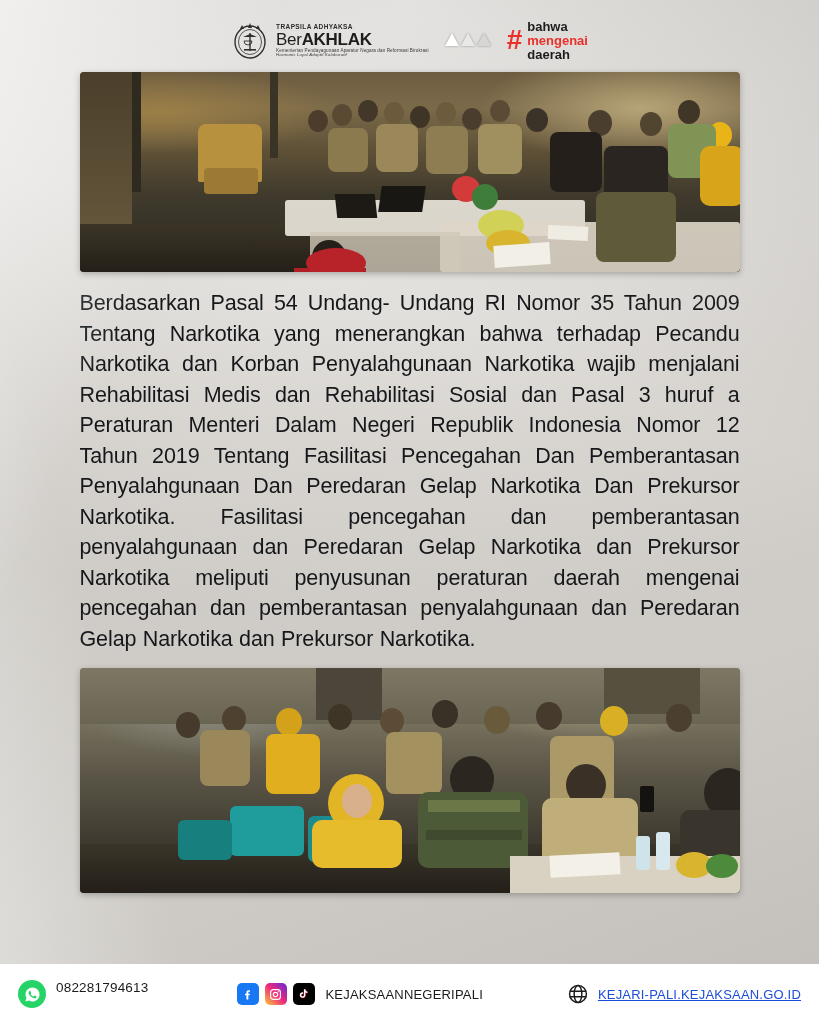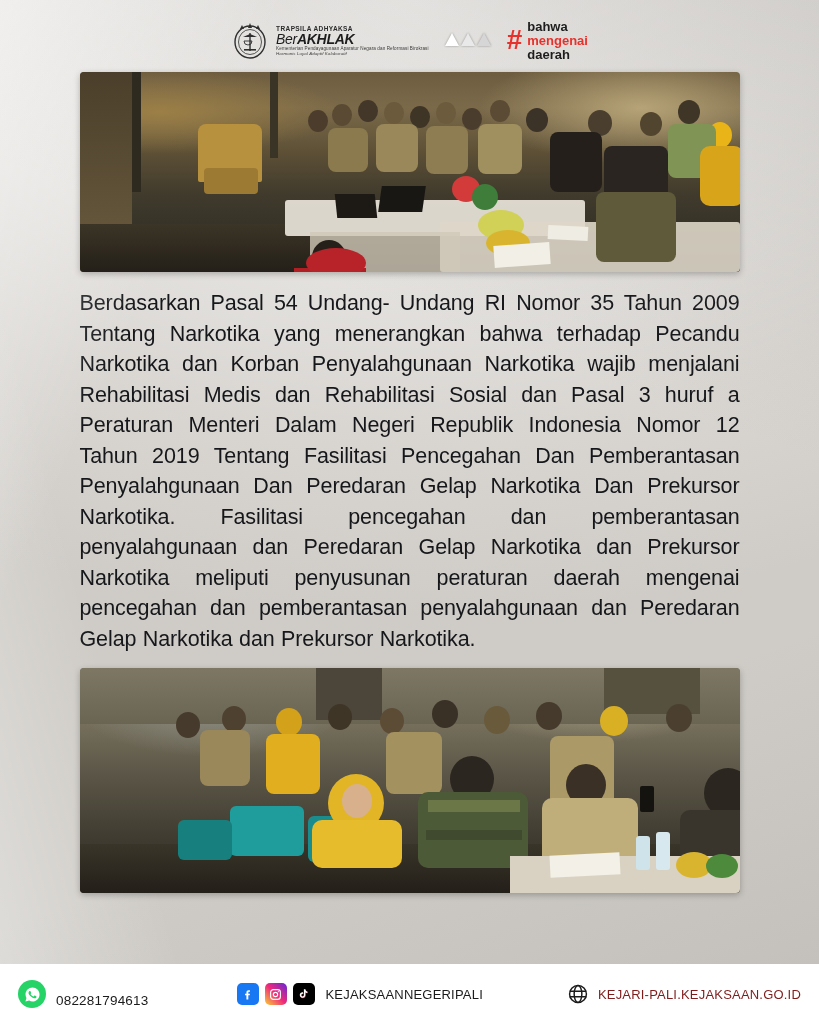--- a/index.html
+++ b/index.html
@@ -56,26 +56,25 @@
   .kejaksaan-emblem svg { display:block; }
   .berakhlak-text { line-height: 1; }
   .berakhlak-top {
     font-size: 6.5px;
     letter-spacing: 0.4px;
     color: #2b2b2b;
     font-weight: bold;
     margin-bottom: 1px;
   }
   .berakhlak-main {
-    font-size: 14px;
+    font-size: 17px;
     font-weight: bold;
     color: #1d1d1d;
     letter-spacing: -0.3px;
     line-height: 0.95;
-    font-style: italic;
   }
   .berakhlak-main .ber { font-weight: normal; }
   .berakhlak-sub1 {
     font-size: 4.6px;
     color: #3a3a3a;
     letter-spacing: 0.1px;
     margin-top: 1px;
   }
   .berakhlak-sub2 {
     font-size: 4.4px;
@@ -165,21 +164,21 @@
   .footer {
     position: absolute;
     left: 0; right: 0;
     bottom: 0;
     height: 60px;
     background: #ffffff;
     display: flex;
     align-items: center;
     padding: 0 18px;
   }
-  .footer-left { display: flex; align-items: flex-end; gap: 10px; }
+  .footer-left { display: flex; align-items: flex-start; gap: 10px; }
   .wa-badge {
     width: 28px; height: 28px;
     border-radius: 50%;
     background: #25D366;
     display: flex; align-items: center; justify-content: center;
   }
   .wa-badge svg { display: block; }
   .footer-phone { font-size: 13.5px; color: #1b1b1b; letter-spacing: 0.2px; }
 
   .footer-mid {
@@ -196,21 +195,21 @@
   .soc-ig { background: linear-gradient(45deg,#f9ce34 0%, #ee2a7b 50%, #6228d7 100%); }
   .soc-tt { background: #000000; }
   .soc svg { display:block; }
   .footer-handle { font-size: 13px; color: #1b1b1b; margin-left: 5px; letter-spacing: 0.2px; }
 
   .footer-right {
     display: flex; align-items: center; gap: 9px;
     margin-left: auto;
   }
   .globe-icon { width: 22px; height: 22px; flex: none; }
-  .footer-web { font-size: 13px; color: #7f1d1d; letter-spacing: 0.2px; }
+  .footer-web { font-size: 13px; color: #1d4ed8; letter-spacing: 0.2px; text-decoration: underline; }
 </style>
 </head>
 <body>
 
 <div class="poster">
 
   <div class="header">
 
     <div class="logo-berakhlak">
       <div class="kejaksaan-emblem">

